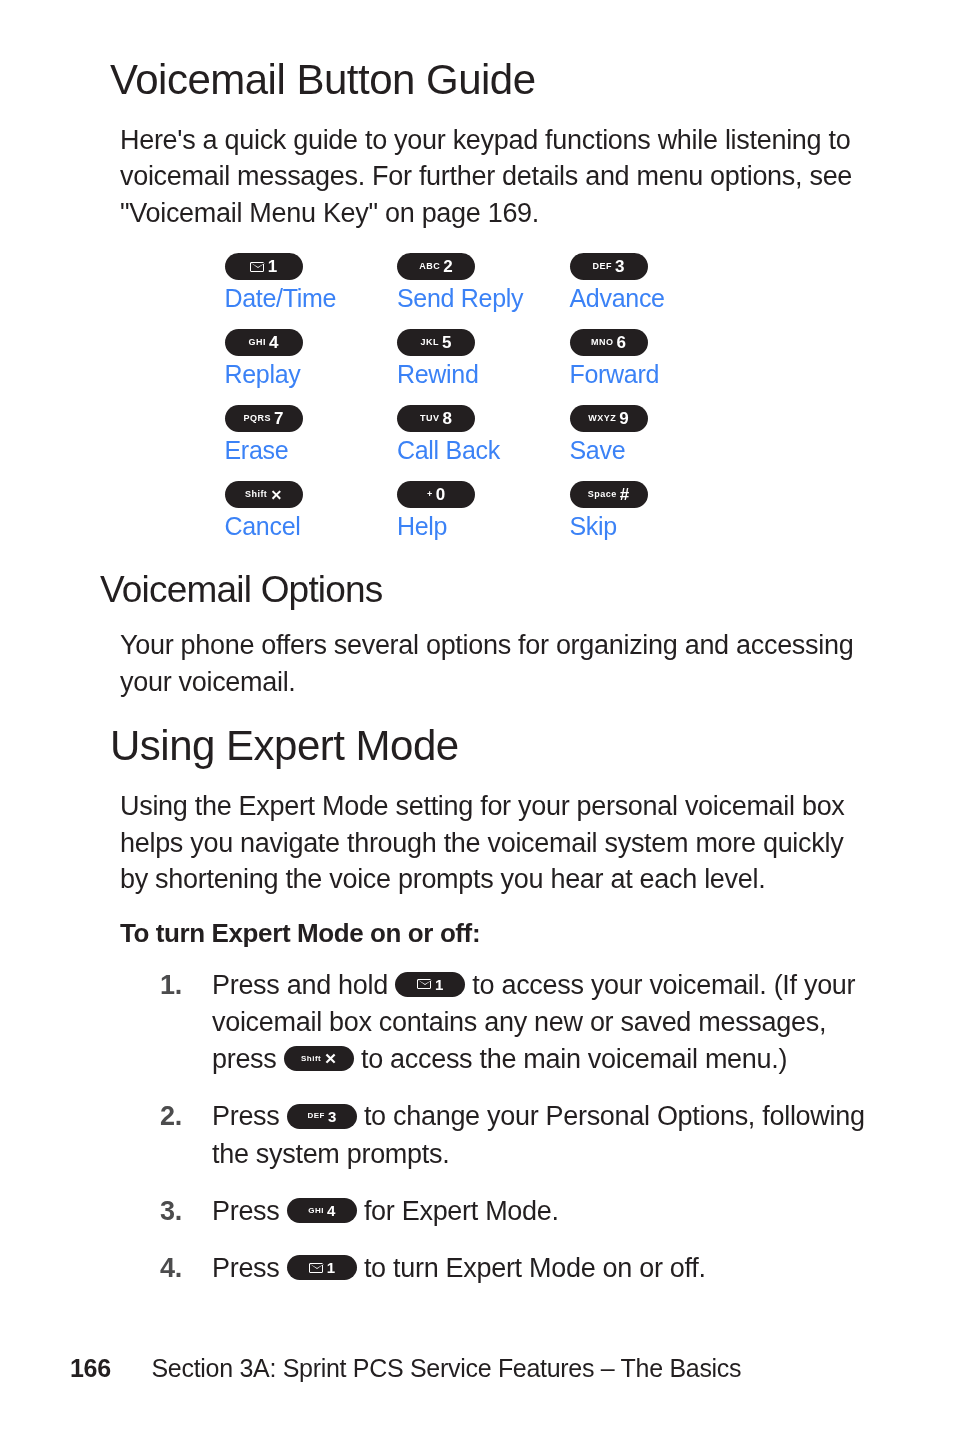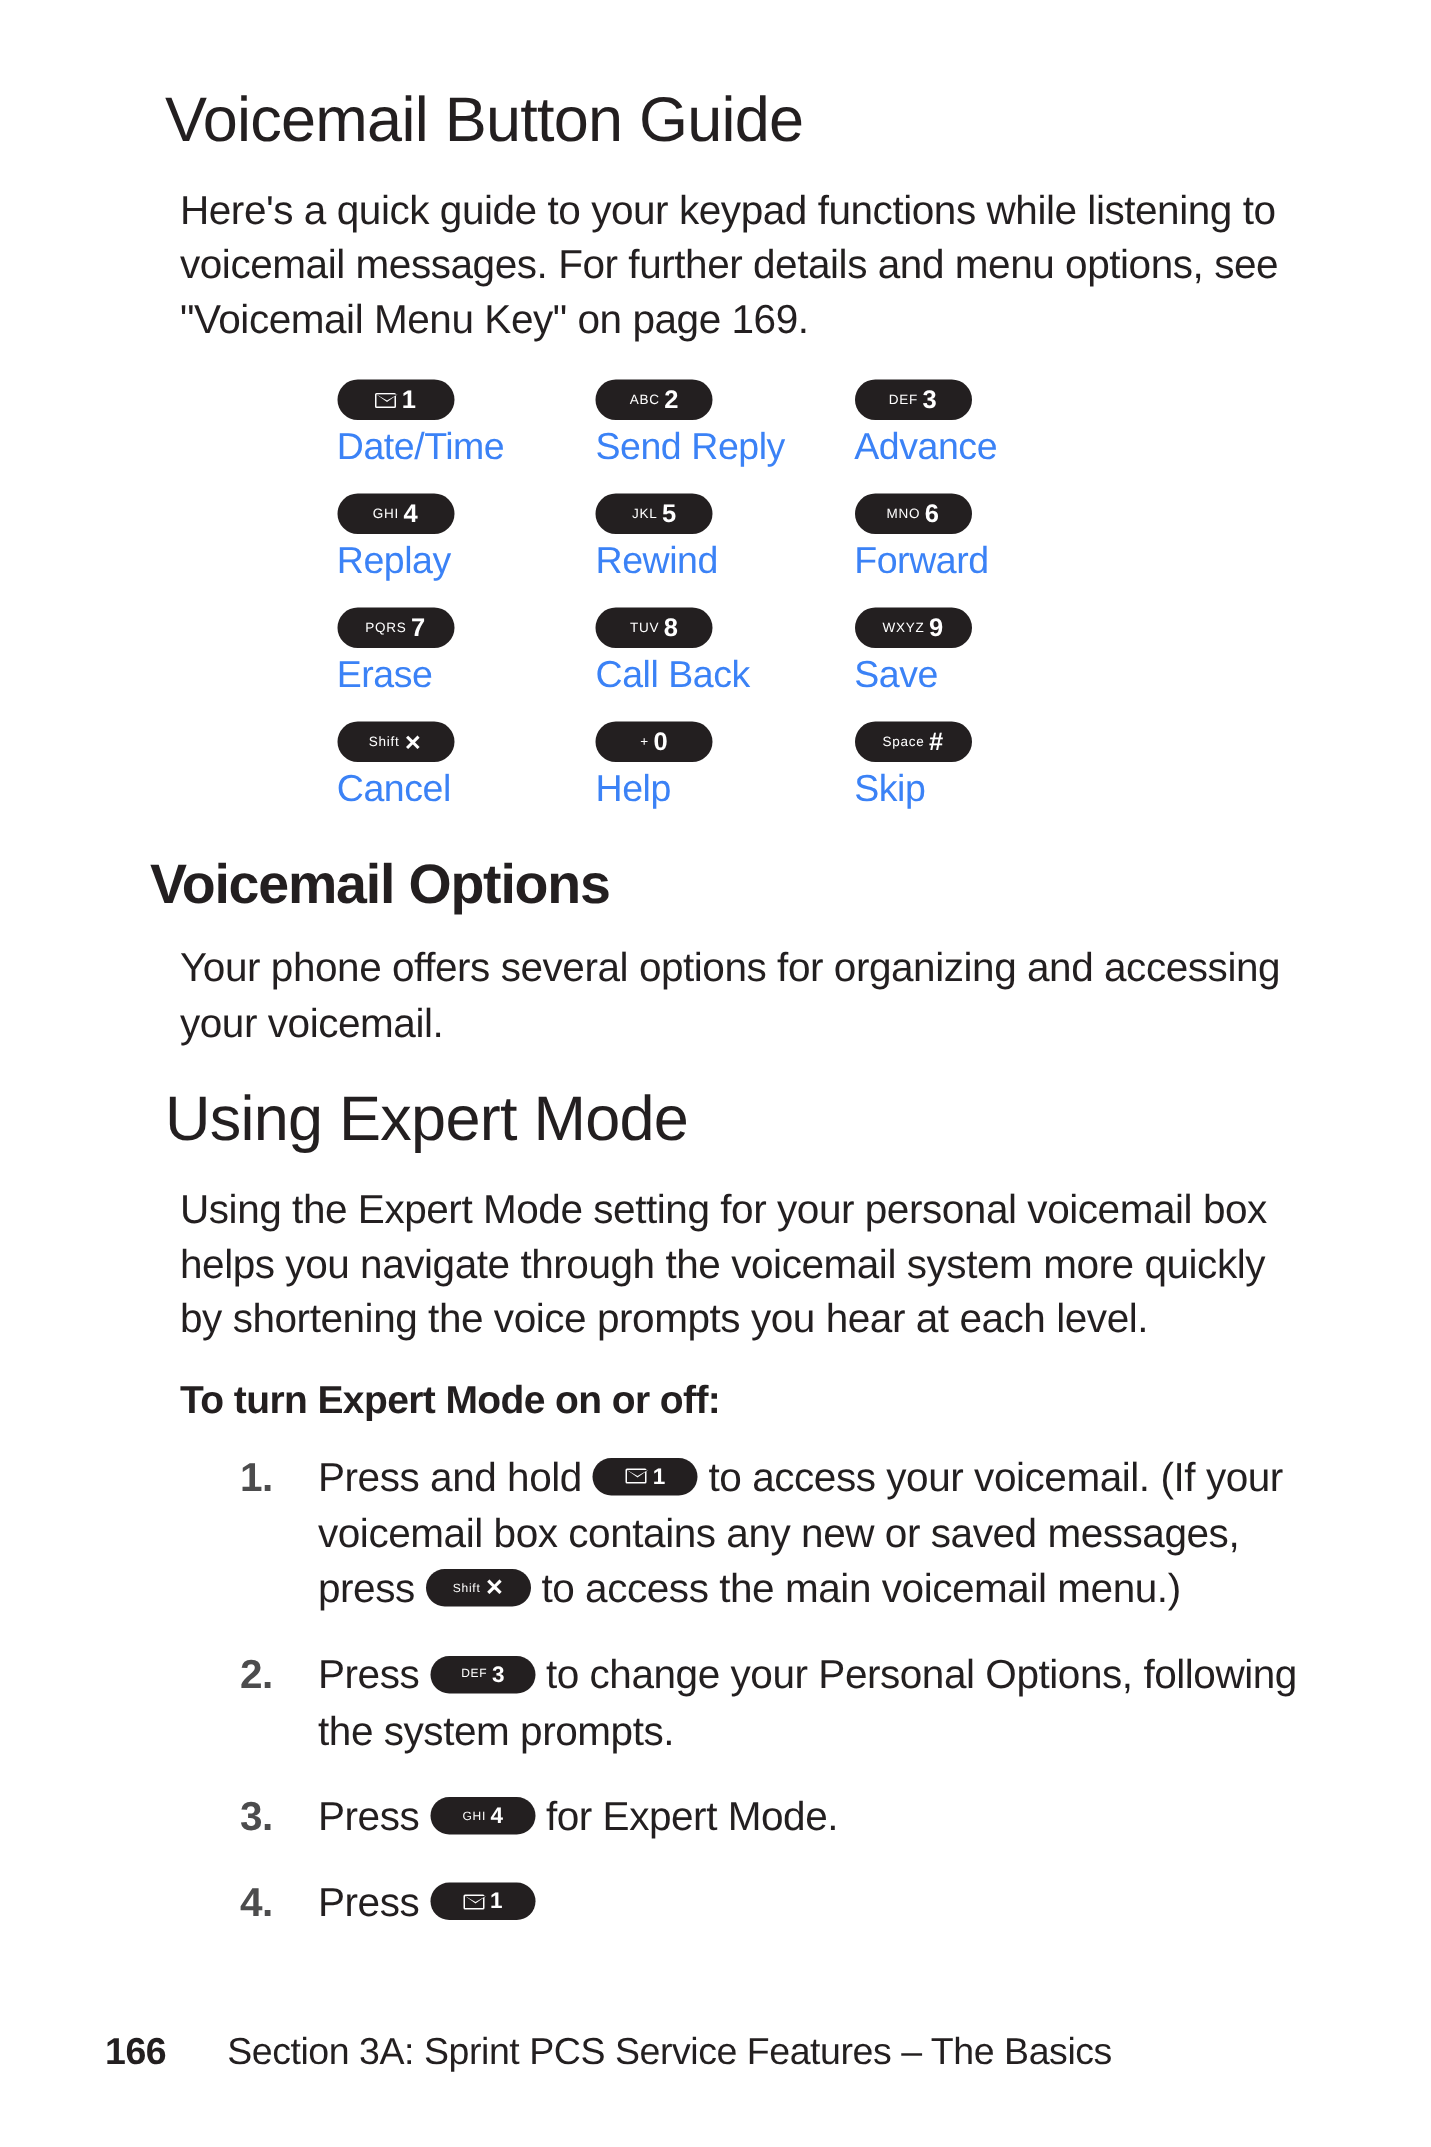--- a/index.html
+++ b/index.html
@@ -47,37 +47,37 @@
     height: 27px;
     width: 78px;
     display: flex;
     align-items: center;
     justify-content: center;
     font-family: Arial, sans-serif;
     margin-bottom: 4px;
   }
   .key-sub {
     font-size: 9px;
-    font-weight: 400;
+    font-weight: 700;
     letter-spacing: 0.5px;
     margin-right: 3px;
     line-height: 1;
   }
   .key-main {
     font-size: 17px;
     font-weight: 700;
     line-height: 1;
   }
   .key-label {
     font-size: 25px;
     color: #3b82f6;
     letter-spacing: -0.3px;
   }
   .h2 {
-    font-weight: 700;
+    font-weight: 400;
     font-size: 37px;
     letter-spacing: -0.8px;
     margin-top: 8px;
     margin-bottom: 16px;
     margin-left: 30px;
   }
   .bold-line {
     font-weight: 700;
     font-size: 26px;
     letter-spacing: -0.4px;
@@ -315,19 +315,20 @@
     </span>
     <span> for Expert Mode.</span>
   </li>
   <li>
     <span class="num">4.</span>
     <span>Press </span>
     <span class="inline-pill">
       <span class="envelope-icon"></span>
       <span class="key-main">1</span>
     </span>
+    <span> to turn Expert Mode on or off.</span>
   </li>
 </ol>
 
 <div class="footer">
   <span class="page-num">166</span>
   <span class="sect">Section 3A: Sprint PCS Service Features – The Basics</span>
 </div>
 
 </body></html>

